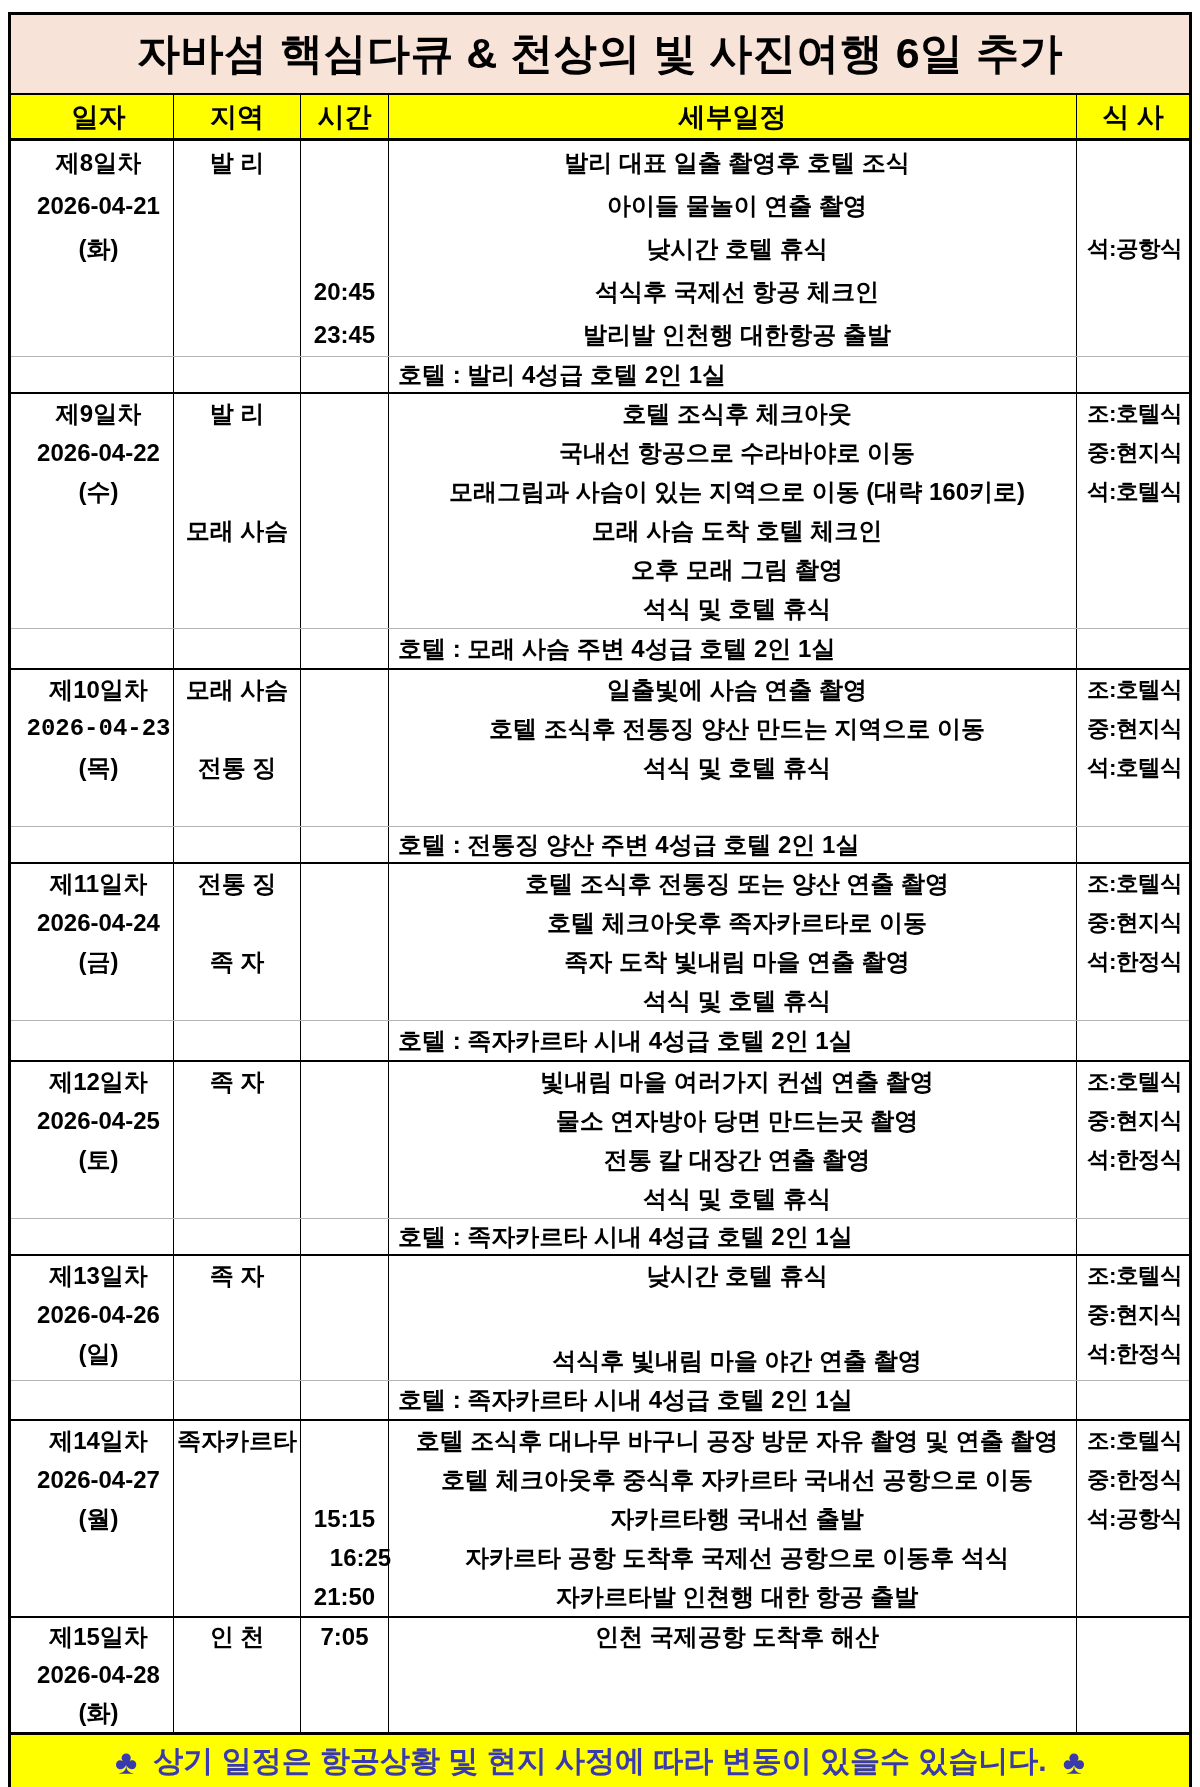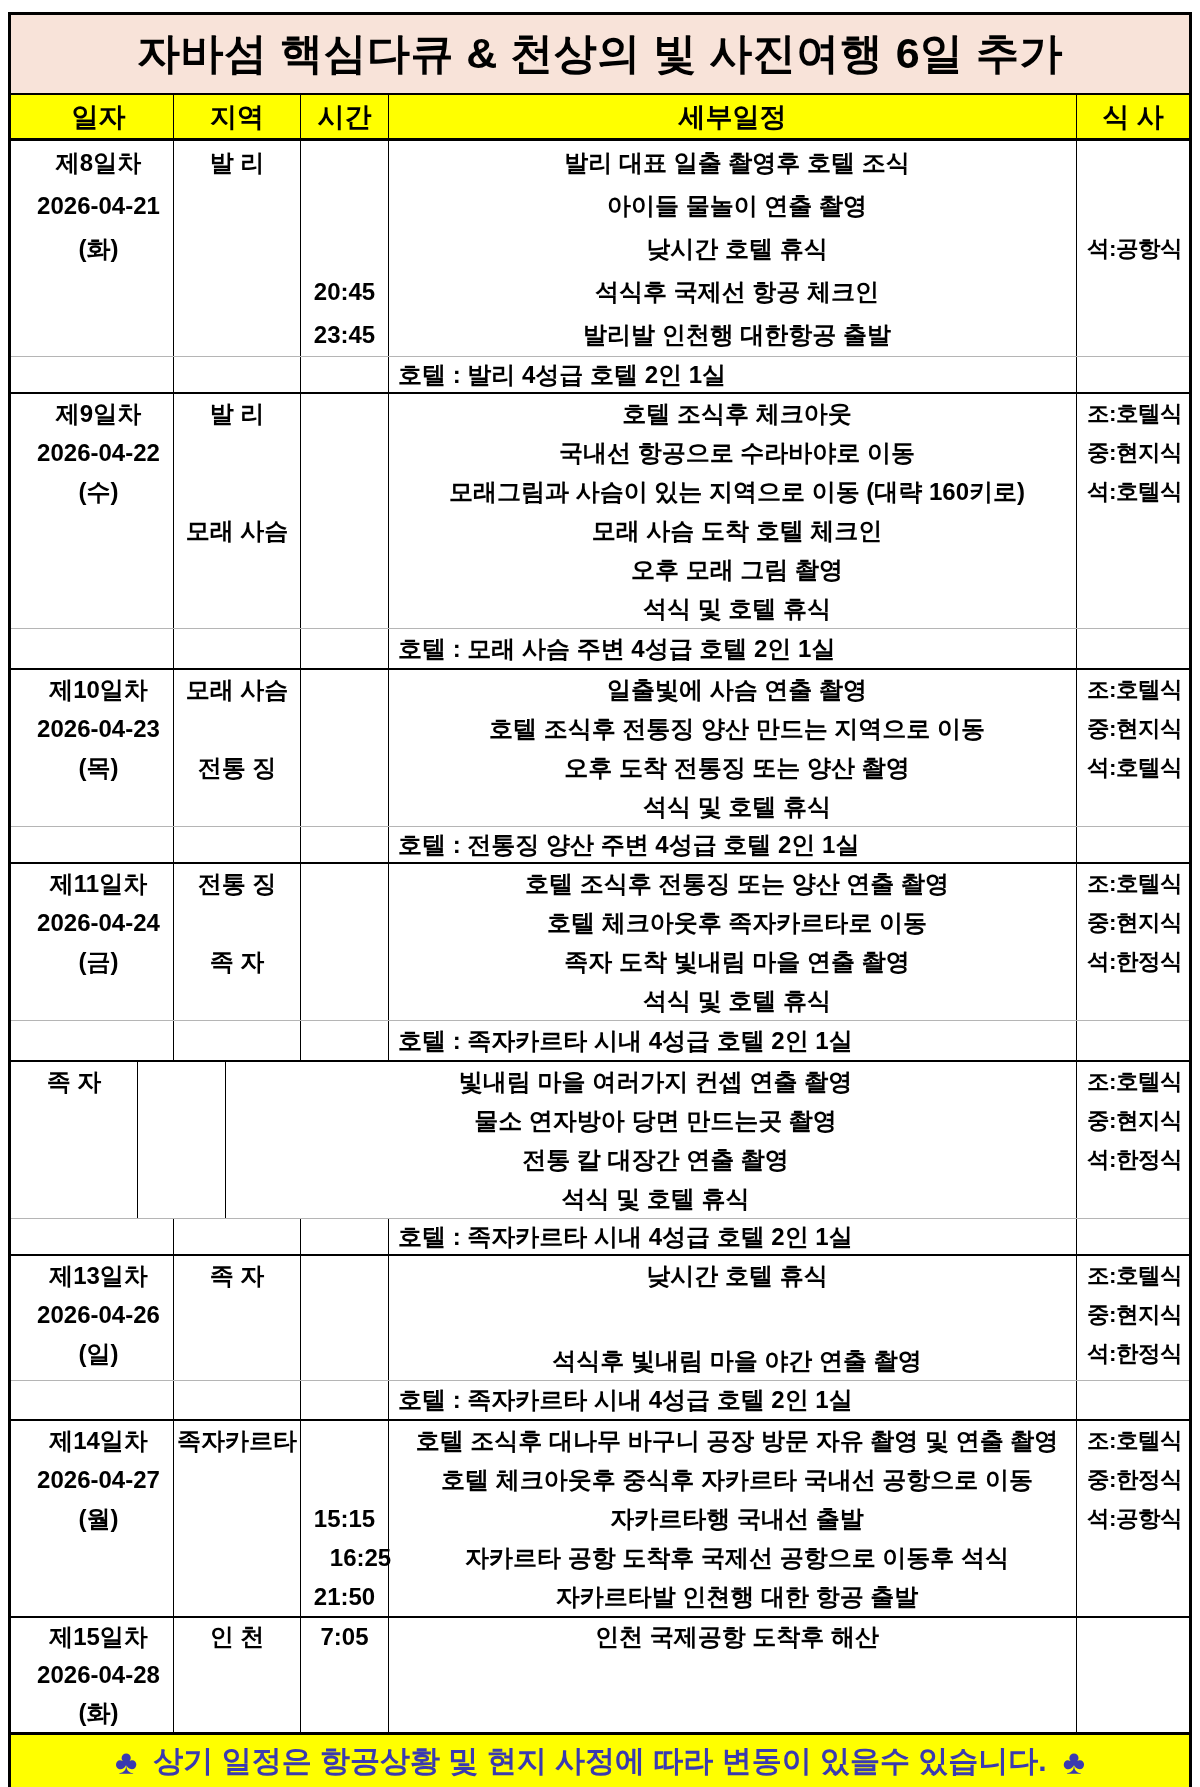--- a/index.html
+++ b/index.html
@@ -154,39 +154,38 @@
             <div class="c c-region"></div>
             <div class="c c-time"></div>
             <div class="c c-sched">호텔 : 모래 사슴 주변 4성급 호텔 2인 1실</div>
             <div class="c c-meal"></div>
           </div>
         </div>
         <div class="section section">
           <div class="sec-main">
             <div class="c c-date col">
               <div class="line" style="height: 39px;">제10일차</div>
-              <div class="line" style="height: 39px;">2026-04-23</div>
+              <div class="line" style="height: 39px; font-family: Liberation Mono, monospace;">2026-04-23</div>
               <div class="line" style="height: 39px;">(목)</div>
             </div>
             <div class="c c-region col">
               <div class="line" style="height: 39px;">모래 사슴</div>
               <div class="line" style="height: 39px;"></div>
               <div class="line" style="height: 39px;">전통 징</div>
               <div class="line" style="height: 39px;"></div>
             </div>
             <div class="c c-time col">
               <div class="line" style="height: 39px;"></div>
               <div class="line" style="height: 39px;"></div>
               <div class="line" style="height: 39px;"></div>
               <div class="line" style="height: 39px;"></div>
             </div>
             <div class="c c-sched col">
               <div class="line" style="height: 39px;">일출빛에 사슴 연출 촬영</div>
               <div class="line" style="height: 39px;">호텔 조식후 전통징 양산 만드는 지역으로 이동</div>
-              <div class="line" style="height: 39px;">오후 도착 전통징 또는 양산 촬영</div>
               <div class="line" style="height: 39px;">석식 및 호텔 휴식</div>
             </div>
             <div class="c c-meal col">
               <div class="line" style="height: 39px;">조:호텔식</div>
               <div class="line" style="height: 39px;">중:현지식</div>
               <div class="line" style="height: 39px;">석:호텔식</div>
               <div class="line" style="height: 39px;"></div>
             </div>
           </div>
           <div class="hotel-row" style="height: 35px;">
@@ -232,20 +231,25 @@
           <div class="hotel-row" style="height: 39px;">
             <div class="c c-date"></div>
             <div class="c c-region"></div>
             <div class="c c-time"></div>
             <div class="c c-sched">호텔 : 족자카르타 시내 4성급 호텔 2인 1실</div>
             <div class="c c-meal"></div>
           </div>
         </div>
         <div class="section section">
           <div class="sec-main">
+            <div class="c c-date col">
+              <div class="line" style="height: 39px;">제12일차</div>
+              <div class="line" style="height: 39px;">2026-04-25</div>
+              <div class="line" style="height: 39px;">(토)</div>
+            </div>
             <div class="c c-region col">
               <div class="line" style="height: 39px;">족 자</div>
               <div class="line" style="height: 39px;"></div>
               <div class="line" style="height: 39px;"></div>
               <div class="line" style="height: 39px;"></div>
             </div>
             <div class="c c-time col">
               <div class="line" style="height: 39px;"></div>
               <div class="line" style="height: 39px;"></div>
               <div class="line" style="height: 39px;"></div>

